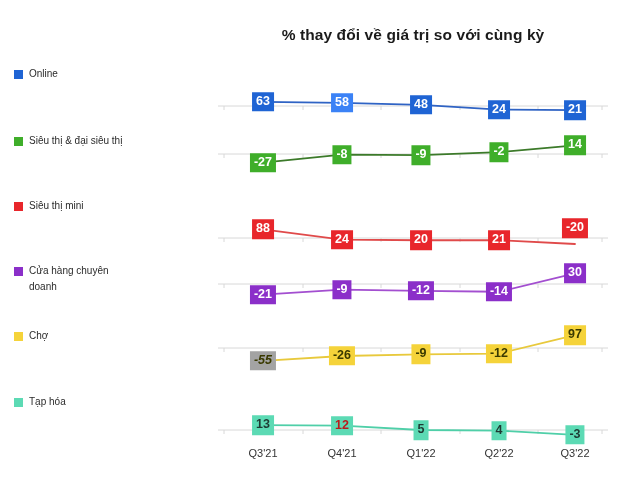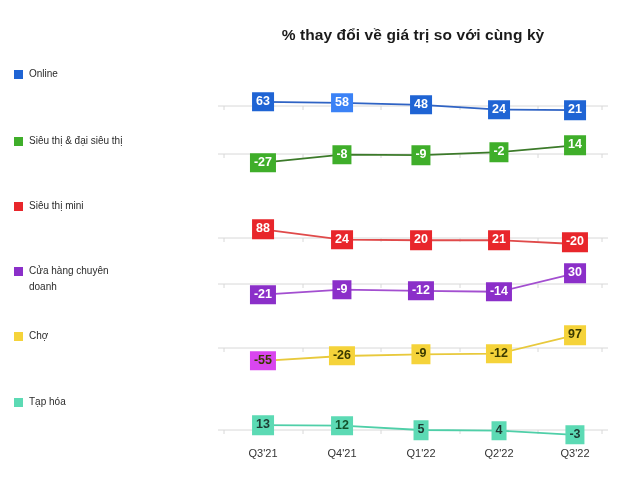--- a/index.html
+++ b/index.html
@@ -184,21 +184,21 @@
           <line x1="163" x2="163" y1="48" y2="52" stroke="#d8d8d8" stroke-width="1"></line>
           <line x1="242" x2="242" y1="48" y2="52" stroke="#d8d8d8" stroke-width="1"></line>
           <line x1="320" x2="320" y1="48" y2="52" stroke="#d8d8d8" stroke-width="1"></line>
           <line x1="384" x2="384" y1="48" y2="52" stroke="#d8d8d8" stroke-width="1"></line>
           <polyline points="45,39.36 124,49.6 203,50.24 281,50.08 357,54" fill="none" stroke="#e04a4a" stroke-width="1.8" stroke-linejoin="round" stroke-linecap="round"></polyline>
         </svg>
         <div class="dlabel" style="left: 45px; top: 39.36px; background: rgb(232, 38, 43); color: rgb(255, 255, 255);">88</div>
         <div class="dlabel" style="left: 124px; top: 49.6px; background: rgb(232, 38, 43); color: rgb(255, 255, 255);">24</div>
         <div class="dlabel" style="left: 203px; top: 50.24px; background: rgb(232, 38, 43); color: rgb(255, 255, 255);">20</div>
         <div class="dlabel" style="left: 281px; top: 50.08px; background: rgb(232, 38, 43); color: rgb(255, 255, 255);">21</div>
-        <div class="dlabel" style="left: 357px; top: 52px; background: rgb(232, 38, 43); color: rgb(255, 255, 255);">-20</div>
+        <div class="dlabel" style="left: 357px; top: 38px; background: rgb(232, 38, 43); color: rgb(255, 255, 255);">-20</div>
       </div>
       <div class="panel" style="top: 254px; height: 62px;">
         <svg class="panel-svg" width="390" height="62" viewBox="0 0 390 62">
           <line x1="0" x2="390" y1="30" y2="30" stroke="#d8d8d8" stroke-width="1"></line>
           <line x1="6" x2="6" y1="30" y2="34" stroke="#d8d8d8" stroke-width="1"></line>
           <line x1="85" x2="85" y1="30" y2="34" stroke="#d8d8d8" stroke-width="1"></line>
           <line x1="163" x2="163" y1="30" y2="34" stroke="#d8d8d8" stroke-width="1"></line>
           <line x1="242" x2="242" y1="30" y2="34" stroke="#d8d8d8" stroke-width="1"></line>
           <line x1="320" x2="320" y1="30" y2="34" stroke="#d8d8d8" stroke-width="1"></line>
           <line x1="384" x2="384" y1="30" y2="34" stroke="#d8d8d8" stroke-width="1"></line>
@@ -214,39 +214,39 @@
         <svg class="panel-svg" width="390" height="62" viewBox="0 0 390 62">
           <line x1="0" x2="390" y1="30" y2="30" stroke="#d8d8d8" stroke-width="1"></line>
           <line x1="6" x2="6" y1="30" y2="34" stroke="#d8d8d8" stroke-width="1"></line>
           <line x1="85" x2="85" y1="30" y2="34" stroke="#d8d8d8" stroke-width="1"></line>
           <line x1="163" x2="163" y1="30" y2="34" stroke="#d8d8d8" stroke-width="1"></line>
           <line x1="242" x2="242" y1="30" y2="34" stroke="#d8d8d8" stroke-width="1"></line>
           <line x1="320" x2="320" y1="30" y2="34" stroke="#d8d8d8" stroke-width="1"></line>
           <line x1="384" x2="384" y1="30" y2="34" stroke="#d8d8d8" stroke-width="1"></line>
           <polyline points="45,42.92 124,37.99 203,36.46 281,35.61 357,17.08" fill="none" stroke="#e8c93c" stroke-width="1.8" stroke-linejoin="round" stroke-linecap="round"></polyline>
         </svg>
-        <div class="dlabel" style="left: 45px; top: 42.92px; background: #d946ef; color: rgb(58, 58, 0);">-55</div>
+        <div class="dlabel" style="left: 45px; top: 42.92px; background: #a3a3a3; color: rgb(58, 58, 0); font-style: italic;">-55</div>
         <div class="dlabel" style="left: 124px; top: 37.99px; background: rgb(245, 211, 58); color: rgb(58, 58, 0);">-26</div>
         <div class="dlabel" style="left: 203px; top: 36.46px; background: rgb(245, 211, 58); color: rgb(58, 58, 0);">-9</div>
         <div class="dlabel" style="left: 281px; top: 35.61px; background: rgb(245, 211, 58); color: rgb(58, 58, 0);">-12</div>
         <div class="dlabel" style="left: 357px; top: 17.08px; background: rgb(245, 211, 58); color: rgb(58, 58, 0);">97</div>
       </div>
       <div class="panel" style="top: 382px; height: 62px;">
         <svg class="panel-svg" width="390" height="62" viewBox="0 0 390 62">
           <line x1="0" x2="390" y1="48" y2="48" stroke="#d8d8d8" stroke-width="1"></line>
           <line x1="6" x2="6" y1="48" y2="52" stroke="#d8d8d8" stroke-width="1"></line>
           <line x1="85" x2="85" y1="48" y2="52" stroke="#d8d8d8" stroke-width="1"></line>
           <line x1="163" x2="163" y1="48" y2="52" stroke="#d8d8d8" stroke-width="1"></line>
           <line x1="242" x2="242" y1="48" y2="52" stroke="#d8d8d8" stroke-width="1"></line>
           <line x1="320" x2="320" y1="48" y2="52" stroke="#d8d8d8" stroke-width="1"></line>
           <line x1="384" x2="384" y1="48" y2="52" stroke="#d8d8d8" stroke-width="1"></line>
           <polyline points="45,43.04 124,43.66 203,48 281,48.62 357,52.96" fill="none" stroke="#4fcfa8" stroke-width="1.8" stroke-linejoin="round" stroke-linecap="round"></polyline>
         </svg>
         <div class="dlabel" style="left: 45px; top: 43.04px; background: rgb(92, 218, 180); color: rgb(30, 58, 51);">13</div>
-        <div class="dlabel" style="left: 124px; top: 43.66px; background: rgb(92, 218, 180); color: #14532d;">12</div>
+        <div class="dlabel" style="left: 124px; top: 43.66px; background: rgb(92, 218, 180); color: #b91c1c;">12</div>
         <div class="dlabel" style="left: 203px; top: 48px; background: rgb(92, 218, 180); color: rgb(30, 58, 51);">5</div>
         <div class="dlabel" style="left: 281px; top: 48.62px; background: rgb(92, 218, 180); color: rgb(30, 58, 51);">4</div>
         <div class="dlabel" style="left: 357px; top: 52.96px; background: rgb(92, 218, 180); color: rgb(30, 58, 51);">-3</div>
       </div>
     </div>
 
   <div class="xaxis">
       <div class="xtick" style="left: 45px;">Q3'21</div>
       <div class="xtick" style="left: 124px;">Q4'21</div>
       <div class="xtick" style="left: 203px;">Q1'22</div>

